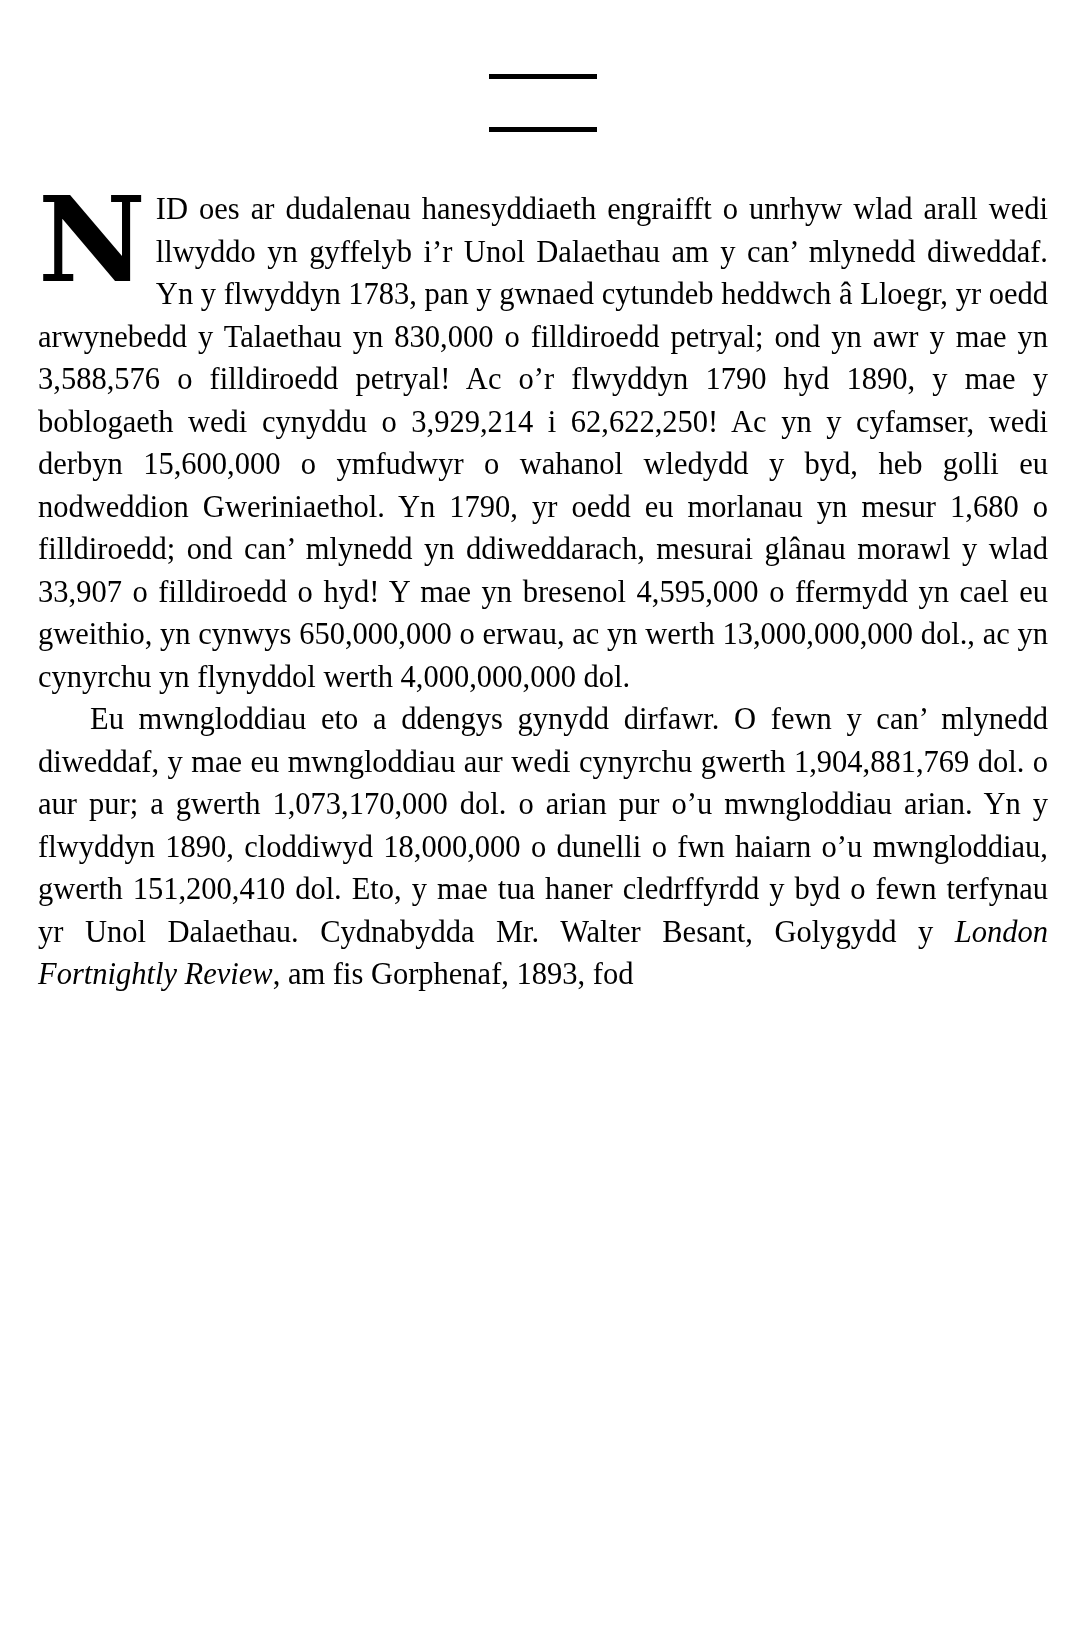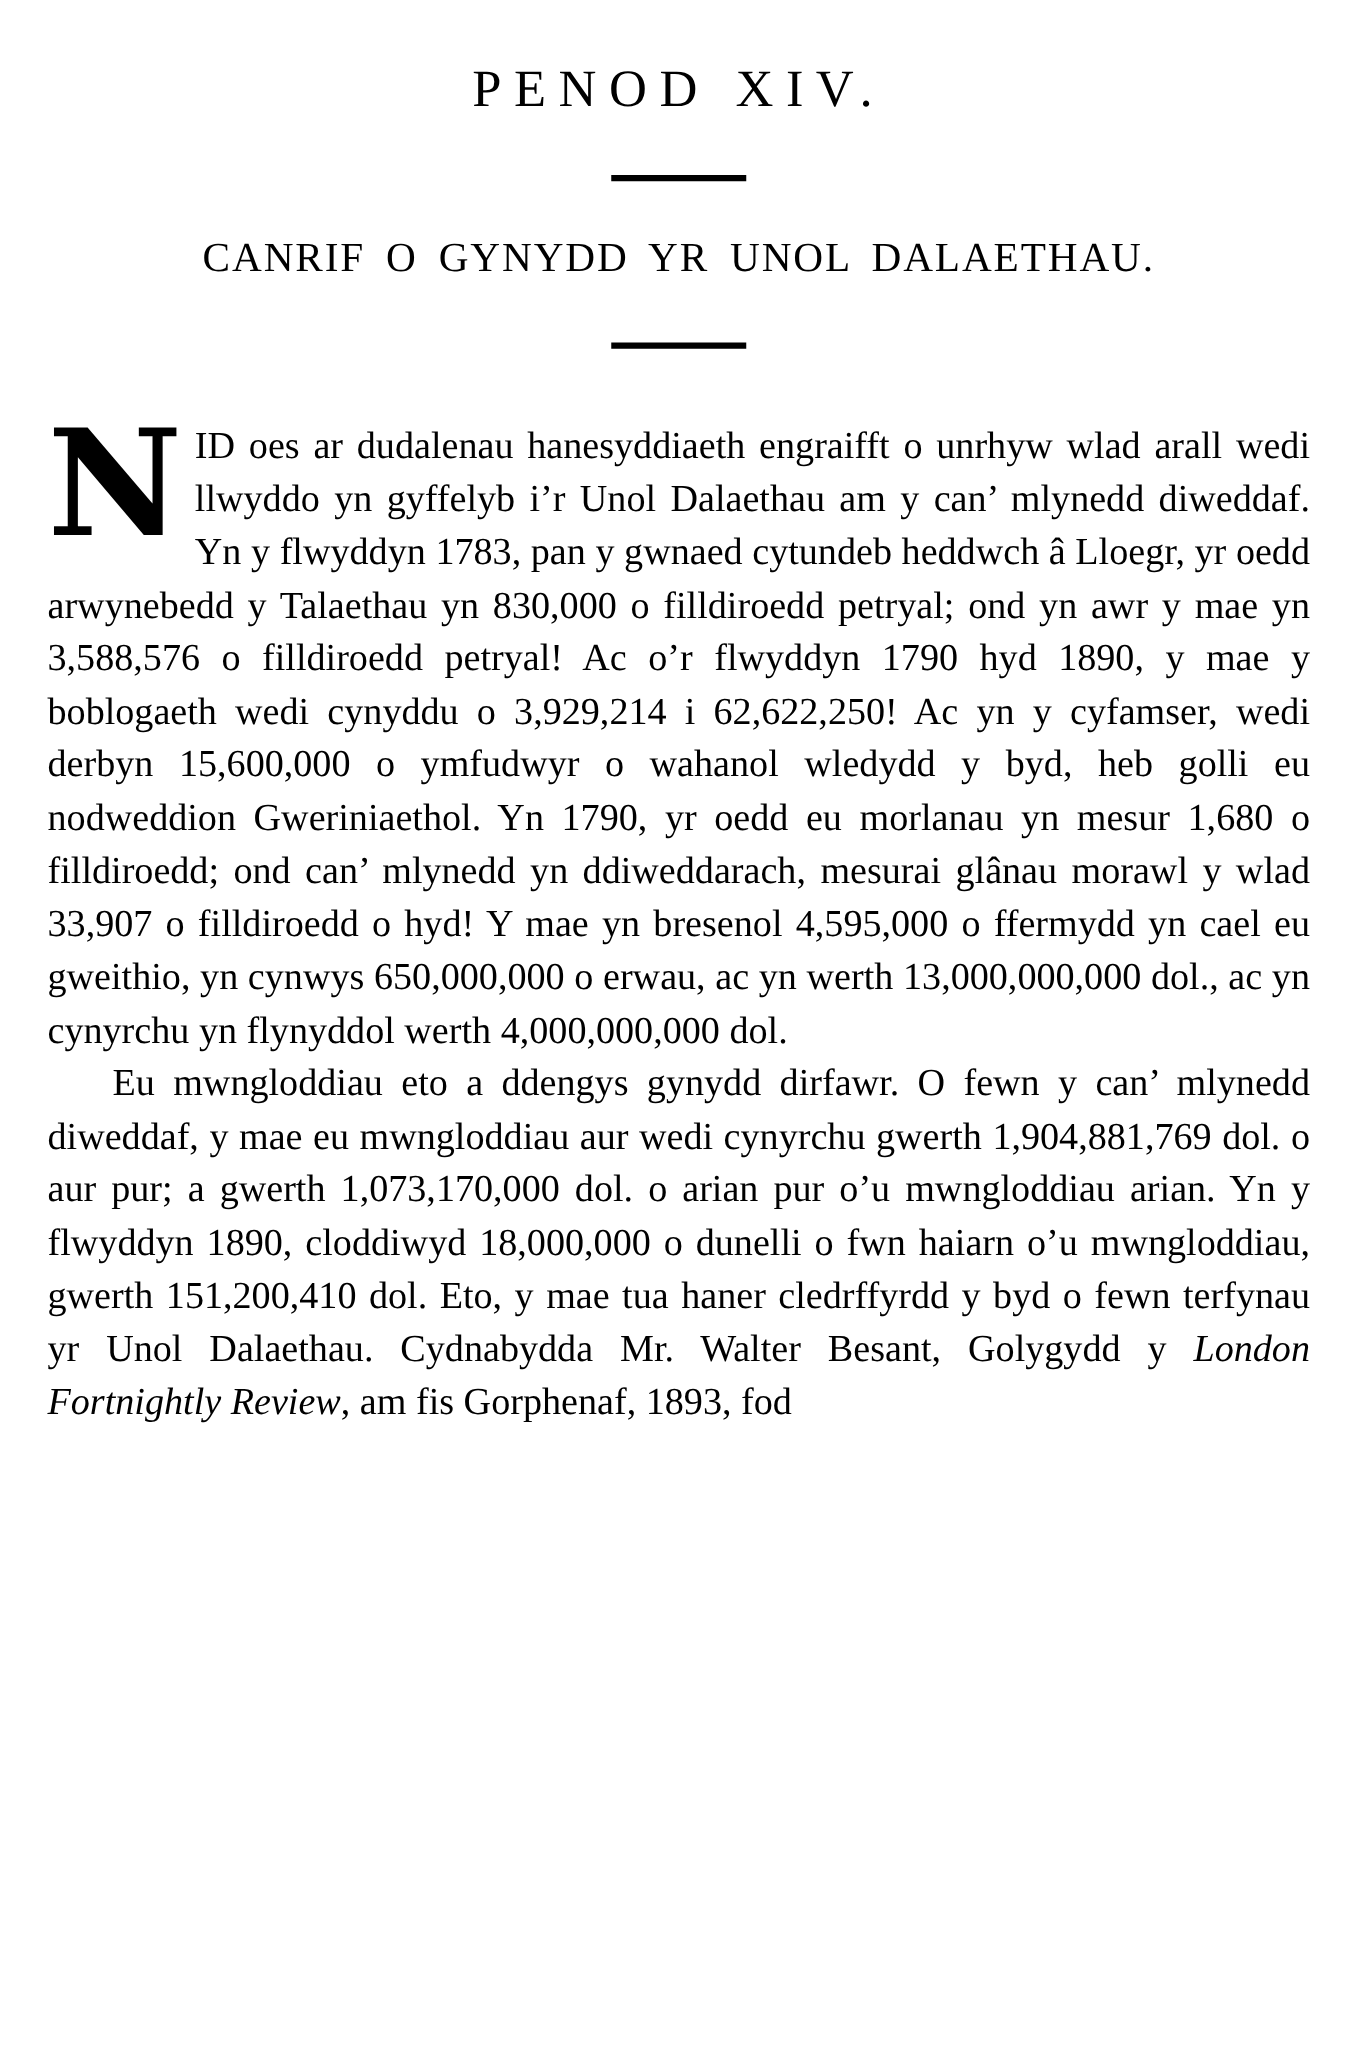--- a/index.html
+++ b/index.html
@@ -82,25 +82,23 @@
   }
   em {
     font-style: italic;
   }
 </style>
 </head>
 <body>
 
 <div class="page">
 
-  <h1 class="chapter-title">PENOD XIV.</h1>
 
   <div class="rule"></div>
 
-  <h2 class="section-title">CANRIF O GYNYDD YR UNOL DALAETHAU.</h2>
 
   <div class="rule second"></div>
 
   <div class="body-text">
 
     <p class="first-par"><span class="dropcap">N</span><span>ID oes ar dudalenau hanesyddiaeth engraifft o unrhyw wlad arall wedi llwyddo yn gyffelyb i’r Unol Dalaethau am y can’ mlynedd diweddaf.  Yn y flwyddyn 1783, pan y gwnaed cytundeb heddwch â Lloegr, yr oedd arwynebedd y Talaethau yn 830,000 o filldiroedd petryal; ond yn awr y mae yn 3,588,576 o filldiroedd petryal!  Ac o’r flwyddyn 1790 hyd 1890, y mae y boblogaeth wedi cynyddu o 3,929,214 i 62,622,250!  Ac yn y cyfamser, wedi derbyn 15,600,000 o ymfudwyr o wahanol wledydd y byd, heb golli eu nodweddion Gweriniaethol.  Yn 1790, yr oedd eu morlanau yn mesur 1,680 o filldiroedd; ond can’ mlynedd yn ddiweddarach, mesurai glânau morawl y wlad 33,907 o filldiroedd o hyd!  Y mae yn bresenol 4,595,000 o ffermydd yn cael eu gweithio, yn cynwys 650,000,000 o erwau, ac yn werth 13,000,000,000 dol., ac yn cynyrchu yn flynyddol werth 4,000,000,000 dol.</span></p>
 
     <p class="indent"><span>Eu mwngloddiau eto a ddengys gynydd dirfawr.  O fewn y can’ mlynedd diweddaf, y mae eu mwngloddiau aur wedi cynyrchu gwerth 1,904,881,769 dol. o aur pur; a gwerth 1,073,170,000 dol. o arian pur o’u mwngloddiau arian.  Yn y flwyddyn 1890, cloddiwyd 18,000,000 o dunelli o fwn haiarn o’u mwngloddiau, gwerth 151,200,410 dol.  Eto, y mae tua haner cledrffyrdd y byd o fewn terfynau yr Unol Dalaethau.  Cydnabydda Mr. Walter Besant, Golygydd y </span><em>London Fortnightly Review</em><span>, am fis Gorphenaf, 1893, fod</span></p>
 
   </div>

